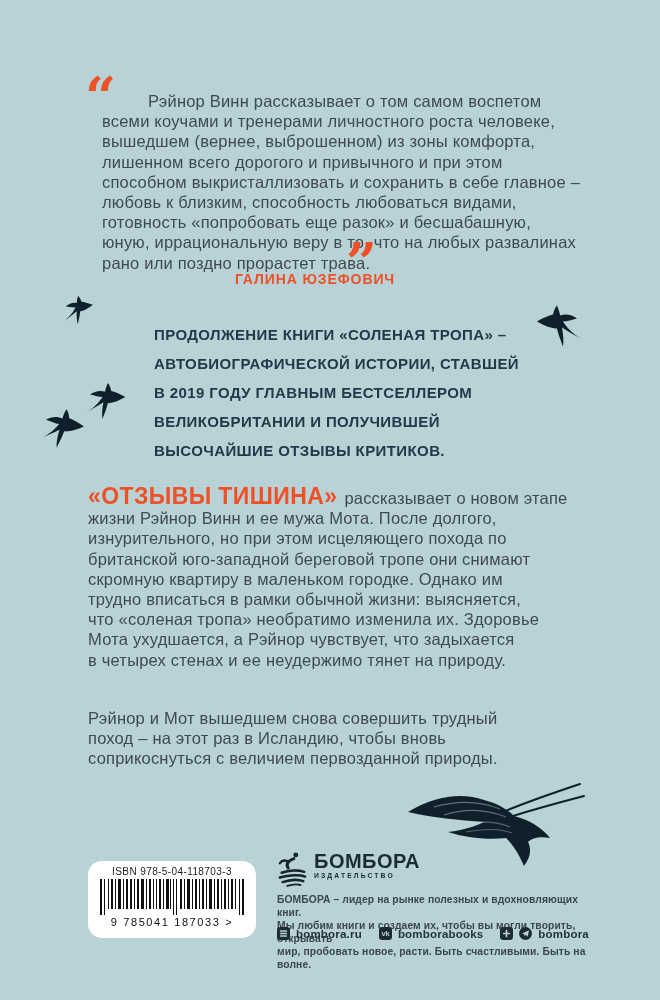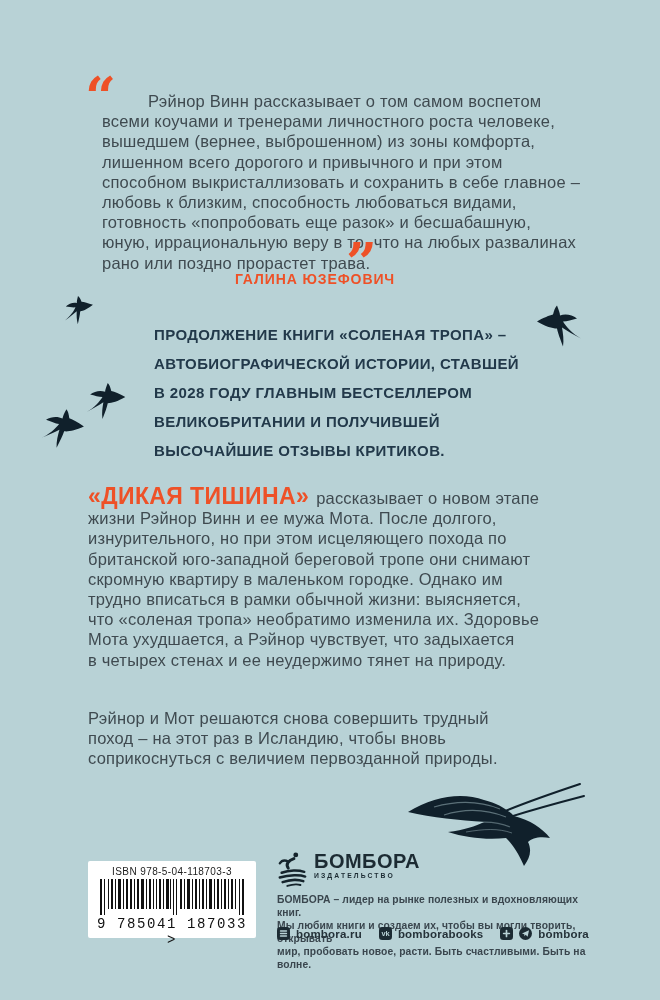--- a/index.html
+++ b/index.html
@@ -49,28 +49,28 @@
   .bird{position:absolute;}
   .bird svg{display:block;width:100%;height:100%;}
   .bird-a{left:62px;top:294px;width:34px;height:38px;transform:rotate(-8deg);}
   .bird-b{left:534px;top:304px;width:50px;height:53px;transform:scaleX(-1);}
   .bird-c{left:84px;top:382px;width:44px;height:46px;}
   .bird-d{left:38px;top:408px;width:48px;height:50px;transform:rotate(6deg);}
   .bird-big{left:404px;top:774px;width:184px;height:94px;}
   
   .barcode-box{
     position:absolute;left:88px;top:861px;width:168px;height:77px;
-    background:#ffffff;border-radius:2px;text-align:center;box-sizing:border-box;
+    background:#ffffff;border-radius:14px;text-align:center;box-sizing:border-box;
     padding-top:5px;
   }
   .isbn-label{font-size:10px;letter-spacing:.4px;color:#1d1d1d;margin:0;}
   .barcode-svg{display:block;margin:2px auto 0;}
   .barcode-digits{
-    margin:0;font-family:Liberation Mono, monospace;
-    font-size:14px;letter-spacing:1.6px;color:#111;
+    margin:0;font-family:Liberation Sans, sans-serif;
+    font-size:11px;letter-spacing:1.6px;color:#111;
   }
   .publisher-logo{position:absolute;left:276px;top:850px;display:flex;align-items:flex-start;}
   .publisher-logo svg{display:block;}
   .publisher-text{margin-left:6px;}
   .publisher-name{
     margin:0;font-size:20px;font-weight:800;letter-spacing:.5px;color:#1c2b33;line-height:22px;
   }
   .publisher-tagline{
     margin:0;font-size:6.8px;font-weight:700;letter-spacing:2.1px;color:#1c2b33;
   }
@@ -119,34 +119,34 @@
       </svg>
   </span>
   <span class="bird bird-d">
     <svg viewBox="0 0 100 100">
         <path fill="#10202b" d="M94,32 C80,24 70,20 62,18 C60,10 58,4 54,0 C50,10 48,16 48,20 C38,16 24,18 14,26 C24,28 34,32 42,32 C36,42 24,56 6,66 C22,58 34,50 44,44 C42,56 40,68 42,82 C48,66 52,56 54,46 C64,46 76,42 94,32 Z"></path>
       </svg>
   </span>
 
   <p class="announcement pre">ПРОДОЛЖЕНИЕ КНИГИ «СОЛЕНАЯ ТРОПА» –
 АВТОБИОГРАФИЧЕСКОЙ ИСТОРИИ, СТАВШЕЙ
-В 2028 ГОДУ ГЛАВНЫМ БЕСТСЕЛЛЕРОМ
+В 2019 ГОДУ ГЛАВНЫМ БЕСТСЕЛЛЕРОМ
 ВЕЛИКОБРИТАНИИ И ПОЛУЧИВШЕЙ
 ВЫСОЧАЙШИЕ ОТЗЫВЫ КРИТИКОВ.</p>
 
-  <p class="synopsis-1"><span class="book-title">«ДИКАЯ ТИШИНА»</span><span class="pre">рассказывает о новом этапе
+  <p class="synopsis-1"><span class="book-title">«ОТЗЫВЫ ТИШИНА»</span><span class="pre">рассказывает о новом этапе
 жизни Рэйнор Винн и ее мужа Мота. После долгого,
 изнурительного, но при этом исцеляющего похода по
 британской юго-западной береговой тропе они снимают
 скромную квартиру в маленьком городке. Однако им
 трудно вписаться в рамки обычной жизни: выясняется,
 что «соленая тропа» необратимо изменила их. Здоровье
 Мота ухудшается, а Рэйнор чувствует, что задыхается
 в четырех стенах и ее неудержимо тянет на природу.</span></p>
-  <p class="synopsis-2 pre">Рэйнор и Мот решаются снова совершить трудный
+  <p class="synopsis-2 pre">Рэйнор и Мот вышедшем снова совершить трудный
 поход – на этот раз в Исландию, чтобы вновь
 соприкоснуться с величием первозданной природы.</p>
 
   <span class="bird bird-big">
     <svg viewBox="0 0 184 94">
       <path fill="none" stroke="#10202b" stroke-width="2" stroke-linecap="round" d="M94,40 C122,28 152,18 176,10"></path>
       <path fill="none" stroke="#10202b" stroke-width="2" stroke-linecap="round" d="M96,46 C127,36 157,28 180,22"></path>
       <path fill="#10202b" d="M4,38 C30,22 58,18 80,26 C95,30 104,36 110,42 C126,46 138,54 146,64 C136,62 128,64 124,68 C128,76 126,84 120,92 C114,78 108,70 102,64 C84,66 62,64 44,58 C60,56 72,52 80,48 C56,46 28,44 4,38 Z"></path>
       <path fill="none" stroke="#b8d2d6" stroke-opacity=".45" stroke-width="1.2" d="M30,33 C55,26 76,27 96,35"></path>
       <path fill="none" stroke="#b8d2d6" stroke-opacity=".45" stroke-width="1.2" d="M40,41 C62,34 82,35 102,43"></path>

